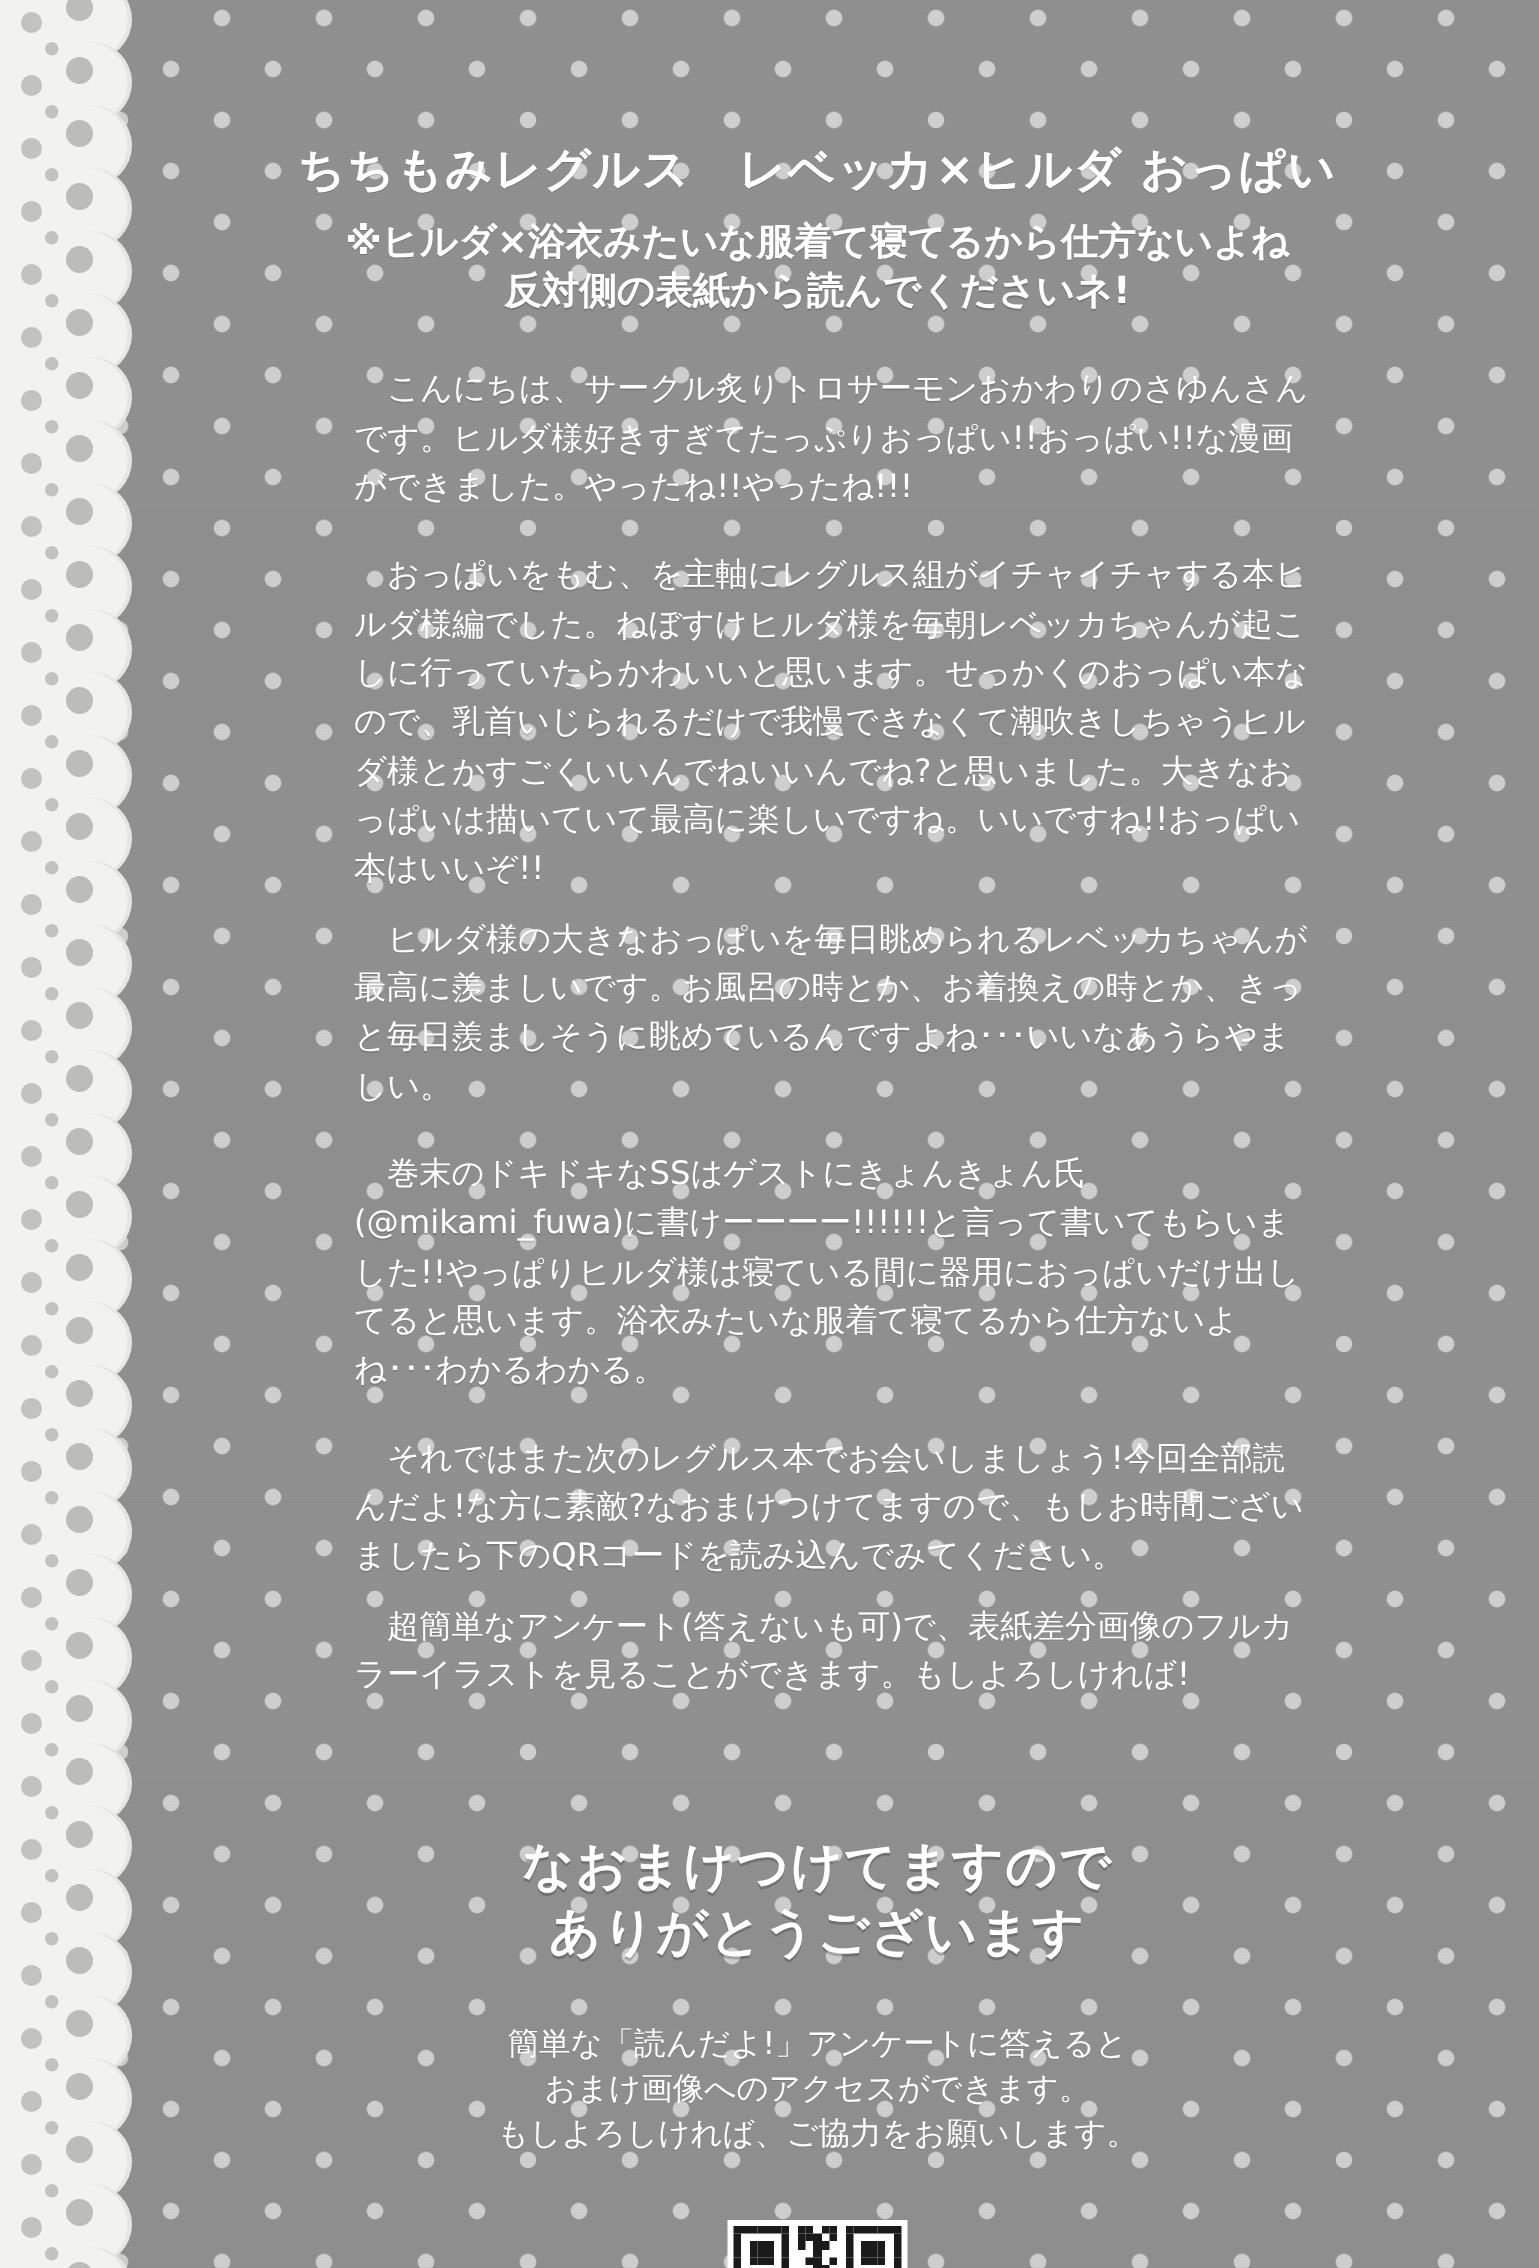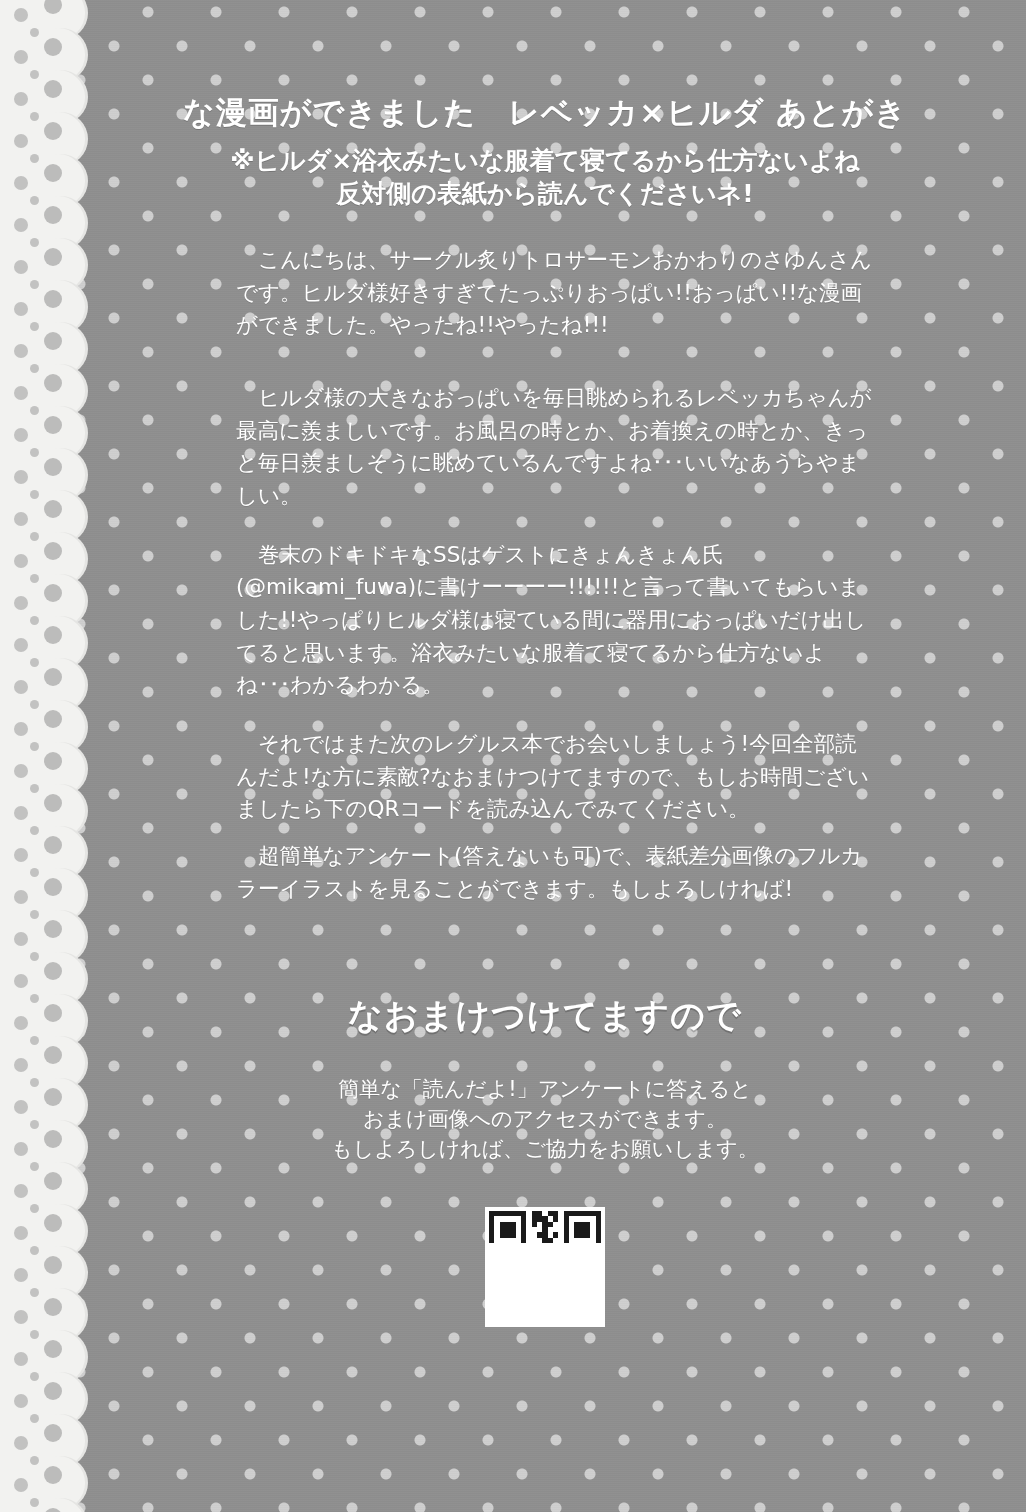--- a/index.html
+++ b/index.html
@@ -290,44 +290,46 @@
         <div class="hole alt" style="top: 1414px;"></div>
         <div class="hole" style="top: 1436px;"></div>
         <div class="hole alt" style="top: 1456px;"></div>
         <div class="hole" style="top: 1478px;"></div>
         <div class="hole alt" style="top: 1498px;"></div>
       </div>
   </div>
 
   <div class="content">
 
-    <div class="title">な漫画ができました　レベッカ×ヒルダ あとがき</div>
+    <div class="title">ちちもみレグルス　レベッカ×ヒルダ おっぱい</div>
 
     <div class="subtitle">
       <div>※ヒルダ×浴衣みたいな服着て寝てるから仕方ないよね</div>
       <div>反対側の表紙から読んでくださいネ!</div>
     </div>
 
     <div class="gap-lg"></div>
 
     <div class="body-block">
       <p>こんにちは、サークル炙りトロサーモンおかわりのさゆんさんです。ヒルダ様好きすぎてたっぷりおっぱい!!おっぱい!!な漫画ができました。やったね!!やったね!!!</p>
       <div class="gap-md"></div>
+      <p>おっぱいをもむ、を主軸にレグルス組がイチャイチャする本ヒルダ様編でした。ねぼすけヒルダ様を毎朝レベッカちゃんが起こしに行っていたらかわいいと思います。せっかくのおっぱい本なので、乳首いじられるだけで我慢できなくて潮吹きしちゃうヒルダ様とかすごくいいんでねいいんでね?と思いました。大きなおっぱいは描いていて最高に楽しいですね。いいですね!!おっぱい本はいいぞ!!</p>
       <div class="gap-sm"></div>
       <p>ヒルダ様の大きなおっぱいを毎日眺められるレベッカちゃんが最高に羨ましいです。お風呂の時とか、お着換えの時とか、きっと毎日羨ましそうに眺めているんですよね･･･いいなあうらやましい。</p>
       <div class="gap-md"></div>
       <p>巻末のドキドキなSSはゲストにきょんきょん氏(@mikami_fuwa)に書けーーーー!!!!!!と言って書いてもらいました!!やっぱりヒルダ様は寝ている間に器用におっぱいだけ出してると思います。浴衣みたいな服着て寝てるから仕方ないよね･･･わかるわかる。</p>
       <div class="gap-md"></div>
       <p>それではまた次のレグルス本でお会いしましょう!今回全部読んだよ!な方に素敵?なおまけつけてますので、もしお時間ございましたら下のQRコードを読み込んでみてください。</p>
       <div class="gap-sm"></div>
       <p>超簡単なアンケート(答えないも可)で、表紙差分画像のフルカラーイラストを見ることができます。もしよろしければ!</p>
     </div>
 
     <div class="thanks">
       <div>なおまけつけてますので</div>
+      <div>ありがとうございます</div>
     </div>
 
     <div class="note">
       <div>簡単な「読んだよ!」アンケートに答えると</div>
       <div>おまけ画像へのアクセスができます。</div>
       <div>もしよろしければ、ご協力をお願いします。</div>
     </div>
 
     <div class="qr-wrap">
       <div class="qr" id="qr">

